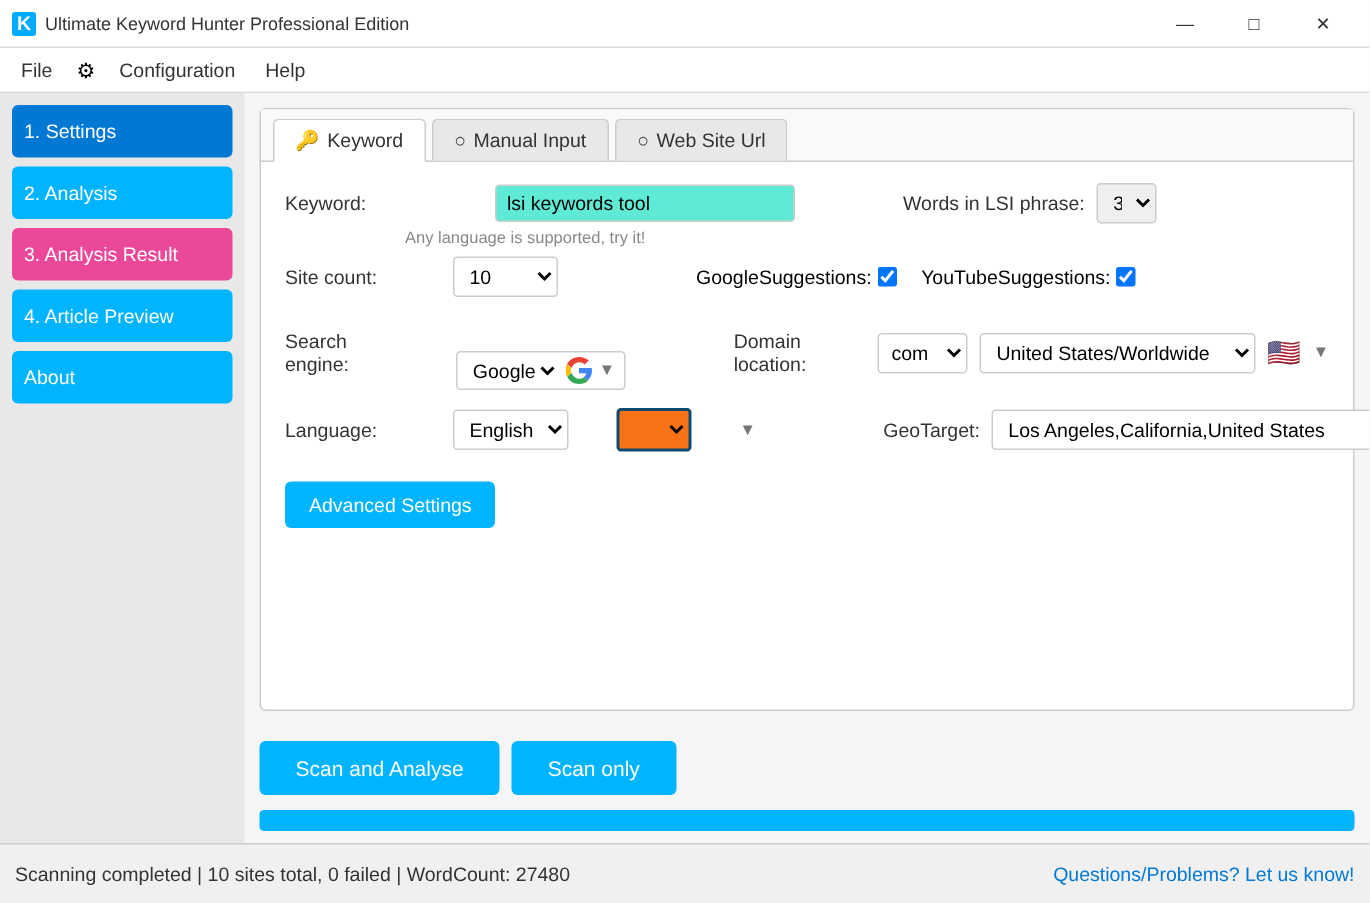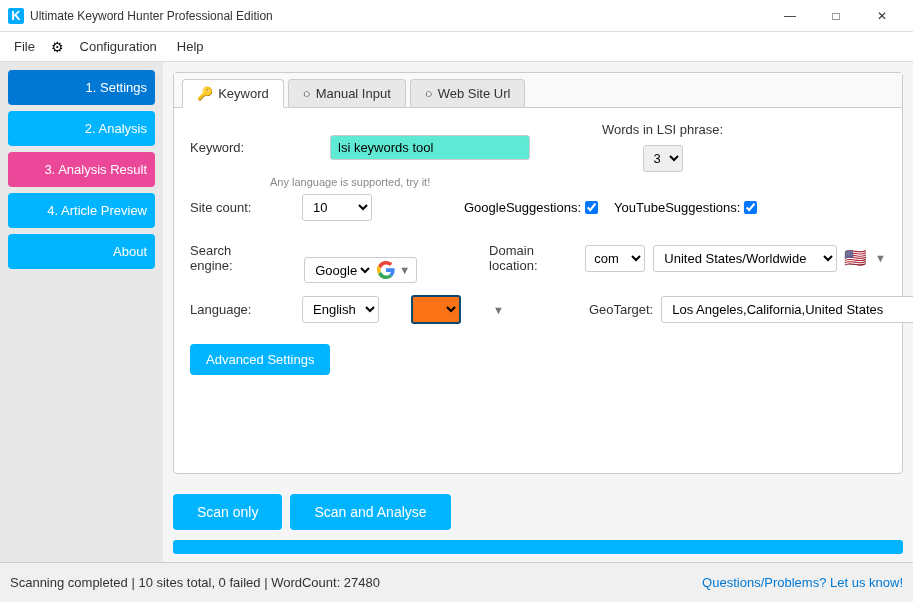--- a/index.html
+++ b/index.html
@@ -79,21 +79,21 @@
       flex-shrink: 0;
     }
     .sidebar-btn {
       width: 100%;
       padding: 10px 8px;
       border: none;
       border-radius: 4px;
       cursor: pointer;
       font-size: 13px;
       font-weight: 500;
-      text-align: right;
+      text-align: left;
       color: white;
       background: #00b4ff;
     }
     .sidebar-btn.active { background: #0078d4; }
     .sidebar-btn.dim { background: #ec4899; color: #fff; }
 
     
     .content-area {
       flex: 1;
       background: #f5f5f5;
@@ -352,21 +352,21 @@
           <span>Web Site Url</span>
         </div>
       </div>
 
       <div class="form-area">
 
         
         <div class="form-row">
           <span class="form-label">Keyword:</span>
           <input class="form-input keyword-input" type="text" value="lsi keywords tool" style="">
-          <div style="display:flex; align-items:center; gap:8px; margin-left: 40px; flex-direction: column;">
+          <div style="display:flex; align-items:center; gap:8px; margin-left: 40px;">
             <span style="color:#333; font-size:13px;">Words in LSI phrase:</span>
             <select class="lsi-input">
               <option>3</option><option>4</option><option>5</option>
             </select>
           </div>
         </div>
 
         
         <div class="hint-text">Any language is supported, try it!</div>
 
@@ -436,22 +436,22 @@
           </div>
         </div>
 
         
         <button class="advanced-btn">Advanced Settings</button>
 
       </div>
     </div>
 
     <div class="bottom-buttons">
+      <button class="action-btn">Scan and Analyse</button>
       <button class="action-btn">Scan only</button>
-      <button class="action-btn">Scan and Analyse</button>
     </div>
 
     <div class="progress-bar-area">
       <div class="progress-bar"></div>
     </div>
 
   </div>
 </div>
 
 <div class="status-bar">

